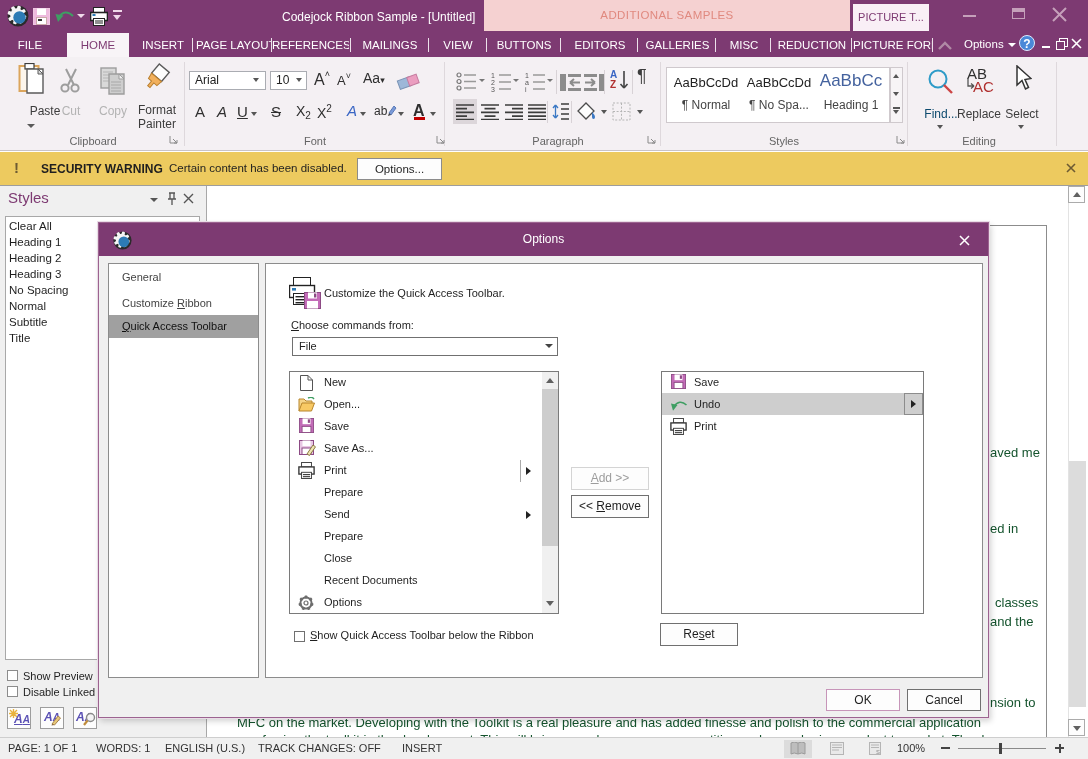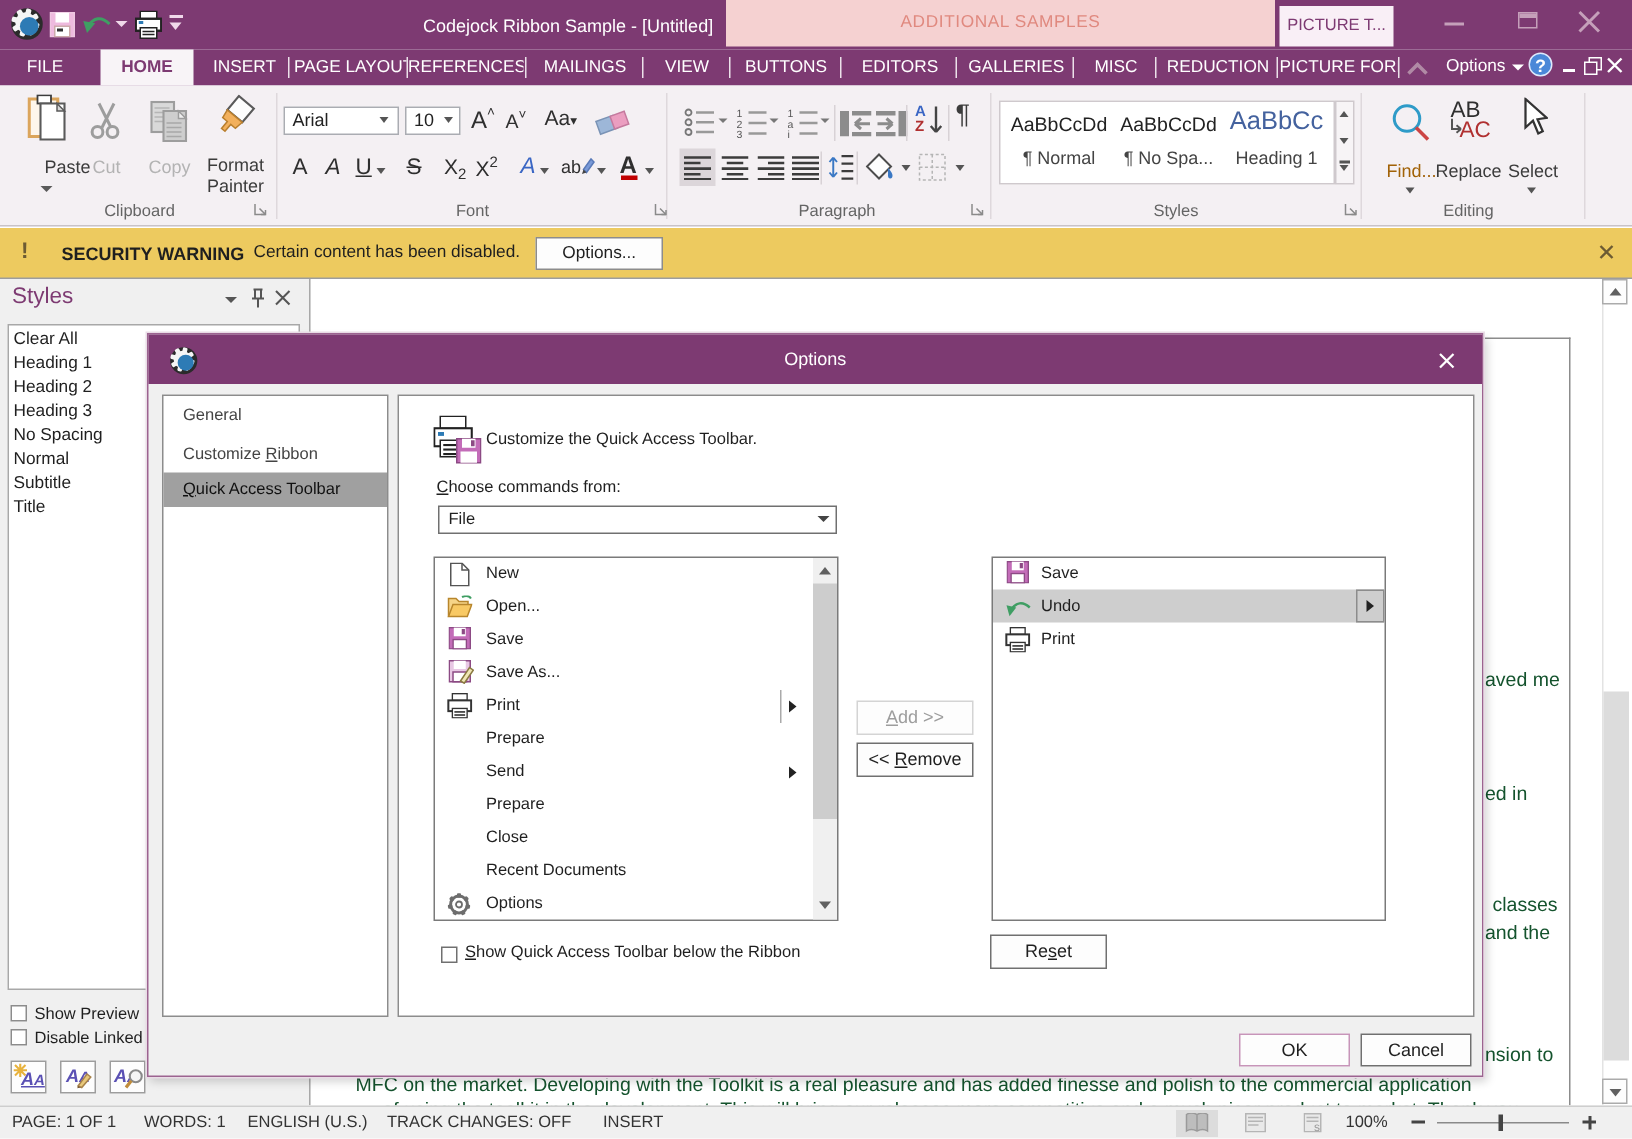--- a/index.html
+++ b/index.html
@@ -74,21 +74,21 @@
     <div class="abs" style="left:63px;top:9px;width:11px;height:3px;background:#c5a0ba;"></div>
     <svg class="abs" style="left:102px;top:7px;" width="15" height="15" viewBox="0 0 15 15">
         <path d="M1 1 L14 14 M14 1 L1 14" stroke="#c5a0ba" stroke-width="2"></path>
       </svg>
   </div>
 
   <div class="abs purple" style="left:0;top:33px;width:1088px;height:24px;"></div>
   <div id="tabs" class="abs" style="left:0;top:33px;width:1088px;height:24px;color:#fff;font-size:11.5px;">
     <div class="abs" style="left:67px;top:0;width:62px;height:24px;background:#f8f4f7;"></div>
     <div class="abs tabt" style="left:0px;width:60px;">FILE</div>
-    <div class="abs tabt" style="left:67px;width:62px;color:#7d3a72;font-weight:bold;">HOME</div>
+    <div class="abs tabt" style="left:67px;width:62px;color:#7d3a72;">HOME</div>
     <div class="abs tabt" style="left:133px;width:60px;">INSERT</div>
     <div class="abs tabt" style="left:196px;width:75px;">PAGE LAYOUT</div>
     <div class="abs tabt" style="left:272px;width:77px;">REFERENCES</div>
     <div class="abs tabt" style="left:352px;width:76px;">MAILINGS</div>
     <div class="abs tabt" style="left:430px;width:56px;">VIEW</div>
     <div class="abs tabt" style="left:488px;width:72px;">BUTTONS</div>
     <div class="abs tabt" style="left:562px;width:76px;">EDITORS</div>
     <div class="abs tabt" style="left:639px;width:77px;">GALLERIES</div>
     <div class="abs tabt" style="left:717px;width:54px;">MISC</div>
     <div class="abs tabt" style="left:772px;width:80px;">REDUCTION</div>
@@ -294,21 +294,21 @@
     <div class="abs" style="left:890px;top:10px;width:13px;height:56px;background:#f7f4f6;border:1px solid #cfc9cd;"></div>
     <div class="abs" style="left:893px;top:17px;width:0;height:0;border-left:3.5px solid transparent;border-right:3.5px solid transparent;border-bottom:4px solid #555;"></div>
     <div class="abs" style="left:893px;top:35px;width:0;height:0;border-left:3.5px solid transparent;border-right:3.5px solid transparent;border-top:4px solid #555;"></div>
     <div class="abs" style="left:893px;top:50px;width:7px;height:1.5px;background:#555;"></div>
     <div class="abs" style="left:893px;top:53px;width:0;height:0;border-left:3.5px solid transparent;border-right:3.5px solid transparent;border-top:4px solid #555;"></div>
 
     <svg class="abs" style="left:925px;top:11px;" width="30" height="28" viewBox="0 0 30 28">
       <circle cx="13" cy="11" r="8.5" fill="none" stroke="#2e9bc8" stroke-width="2"></circle>
       <path d="M19 17 L27 25" stroke="#c44" stroke-width="2.4"></path>
     </svg>
-    <div class="abs" style="left:912px;top:50px;width:58px;height:14px;font-size:12px;color:#a16207;text-align:center;">Find...</div>
+    <div class="abs" style="left:912px;top:50px;width:58px;height:14px;font-size:12px;color:#0c4a6e;text-align:center;">Find...</div>
     <div class="abs" style="left:937px;top:68px;width:0;height:0;border-left:3.5px solid transparent;border-right:3.5px solid transparent;border-top:4px solid #555;"></div>
     <div class="abs" style="left:965px;top:8px;width:34px;height:34px;">
       <div class="abs" style="left:2px;top:0;font-size:15px;color:#2f2f2f;">AB</div>
       <div class="abs" style="left:8px;top:13px;font-size:15px;color:#b03030;">AC</div>
       <svg class="abs" style="left:0px;top:14px;" width="10" height="12" viewBox="0 0 10 12">
           <path d="M3 0 V7 H9 M9 7 L6 4.5 M9 7 L6 9.5" stroke="#555" stroke-width="1.3" fill="none"></path>
         </svg>
     </div>
     <div class="abs" style="left:950px;top:50px;width:58px;height:14px;font-size:12px;color:#3c3c3c;text-align:center;">Replace</div>
     <svg class="abs" style="left:1012px;top:8px;" width="20" height="28" viewBox="0 0 20 28">

